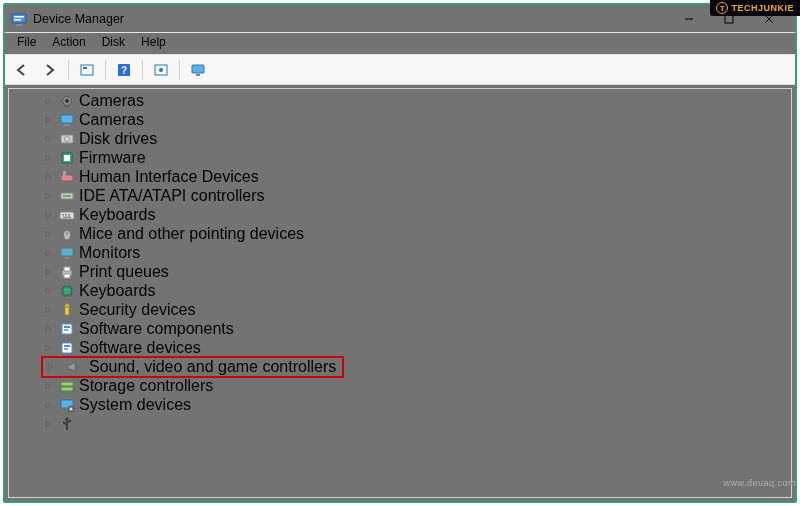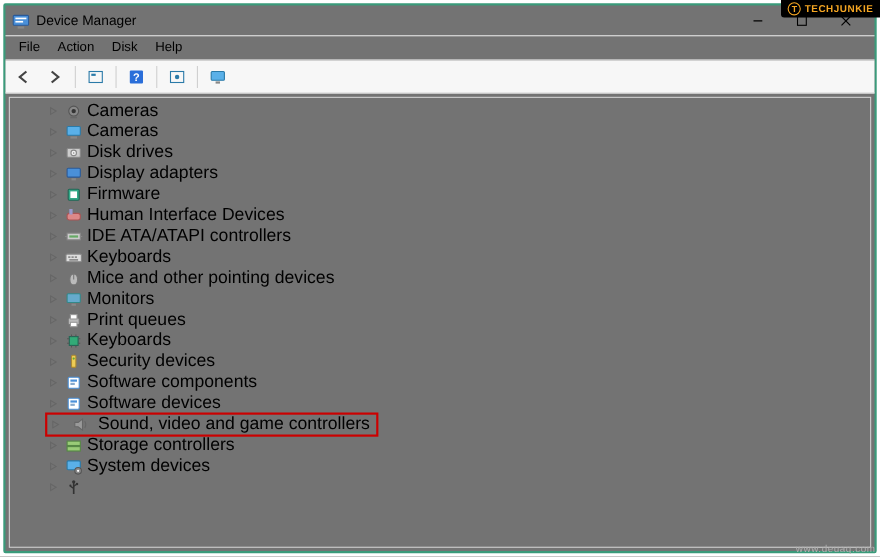--- a/index.html
+++ b/index.html
@@ -143,21 +143,21 @@
     padding-left: 2px;
     display: inline-flex;
   }
   
   .content::-webkit-scrollbar { width: 16px; }
   .content::-webkit-scrollbar-track { background: #f0f0f0; }
   .content::-webkit-scrollbar-thumb { background: #c0c0c0; }
   
   .site-wm {
     position: absolute;
-    right: 4px; bottom: 2px;
+    right: 4px; bottom: 18px;
     font-size: 9px;
     color: #b0b0b0;
     letter-spacing: 0.5px;
   }
   svg { display: block; }
 </style>
 </head>
 <body>
 
 <div class="watermark">
@@ -292,34 +292,20 @@
           <span class="label">Disk drives</span>
         </div>
         <div class="tree-row">
           <span class="chev">
             <svg width="8" height="8">
               <path d="M1 1 L6 4 L1 7 Z" fill="none" stroke="#666"></path>
             </svg>
           </span>
           <span class="dev-icon">
             <svg width="16" height="16" viewBox="0 0 16 16">
-              <rect x="2" y="3" width="12" height="8" rx="1" fill="#4a90d9" stroke="#2a5a99"></rect>
-              <rect x="6" y="12" width="4" height="2" fill="#888"></rect>
-            </svg>
-          </span>
-          <span class="label">Display adapters</span>
-        </div>
-        <div class="tree-row">
-          <span class="chev">
-            <svg width="8" height="8">
-              <path d="M1 1 L6 4 L1 7 Z" fill="none" stroke="#666"></path>
-            </svg>
-          </span>
-          <span class="dev-icon">
-            <svg width="16" height="16" viewBox="0 0 16 16">
               <rect x="3" y="3" width="10" height="10" rx="1" fill="#3a8" stroke="#265"></rect>
               <rect x="5" y="5" width="6" height="6" fill="#fff"></rect>
             </svg>
           </span>
           <span class="label">Firmware</span>
         </div>
         <div class="tree-row">
           <span class="chev">
             <svg width="8" height="8">
               <path d="M1 1 L6 4 L1 7 Z" fill="none" stroke="#666"></path>

